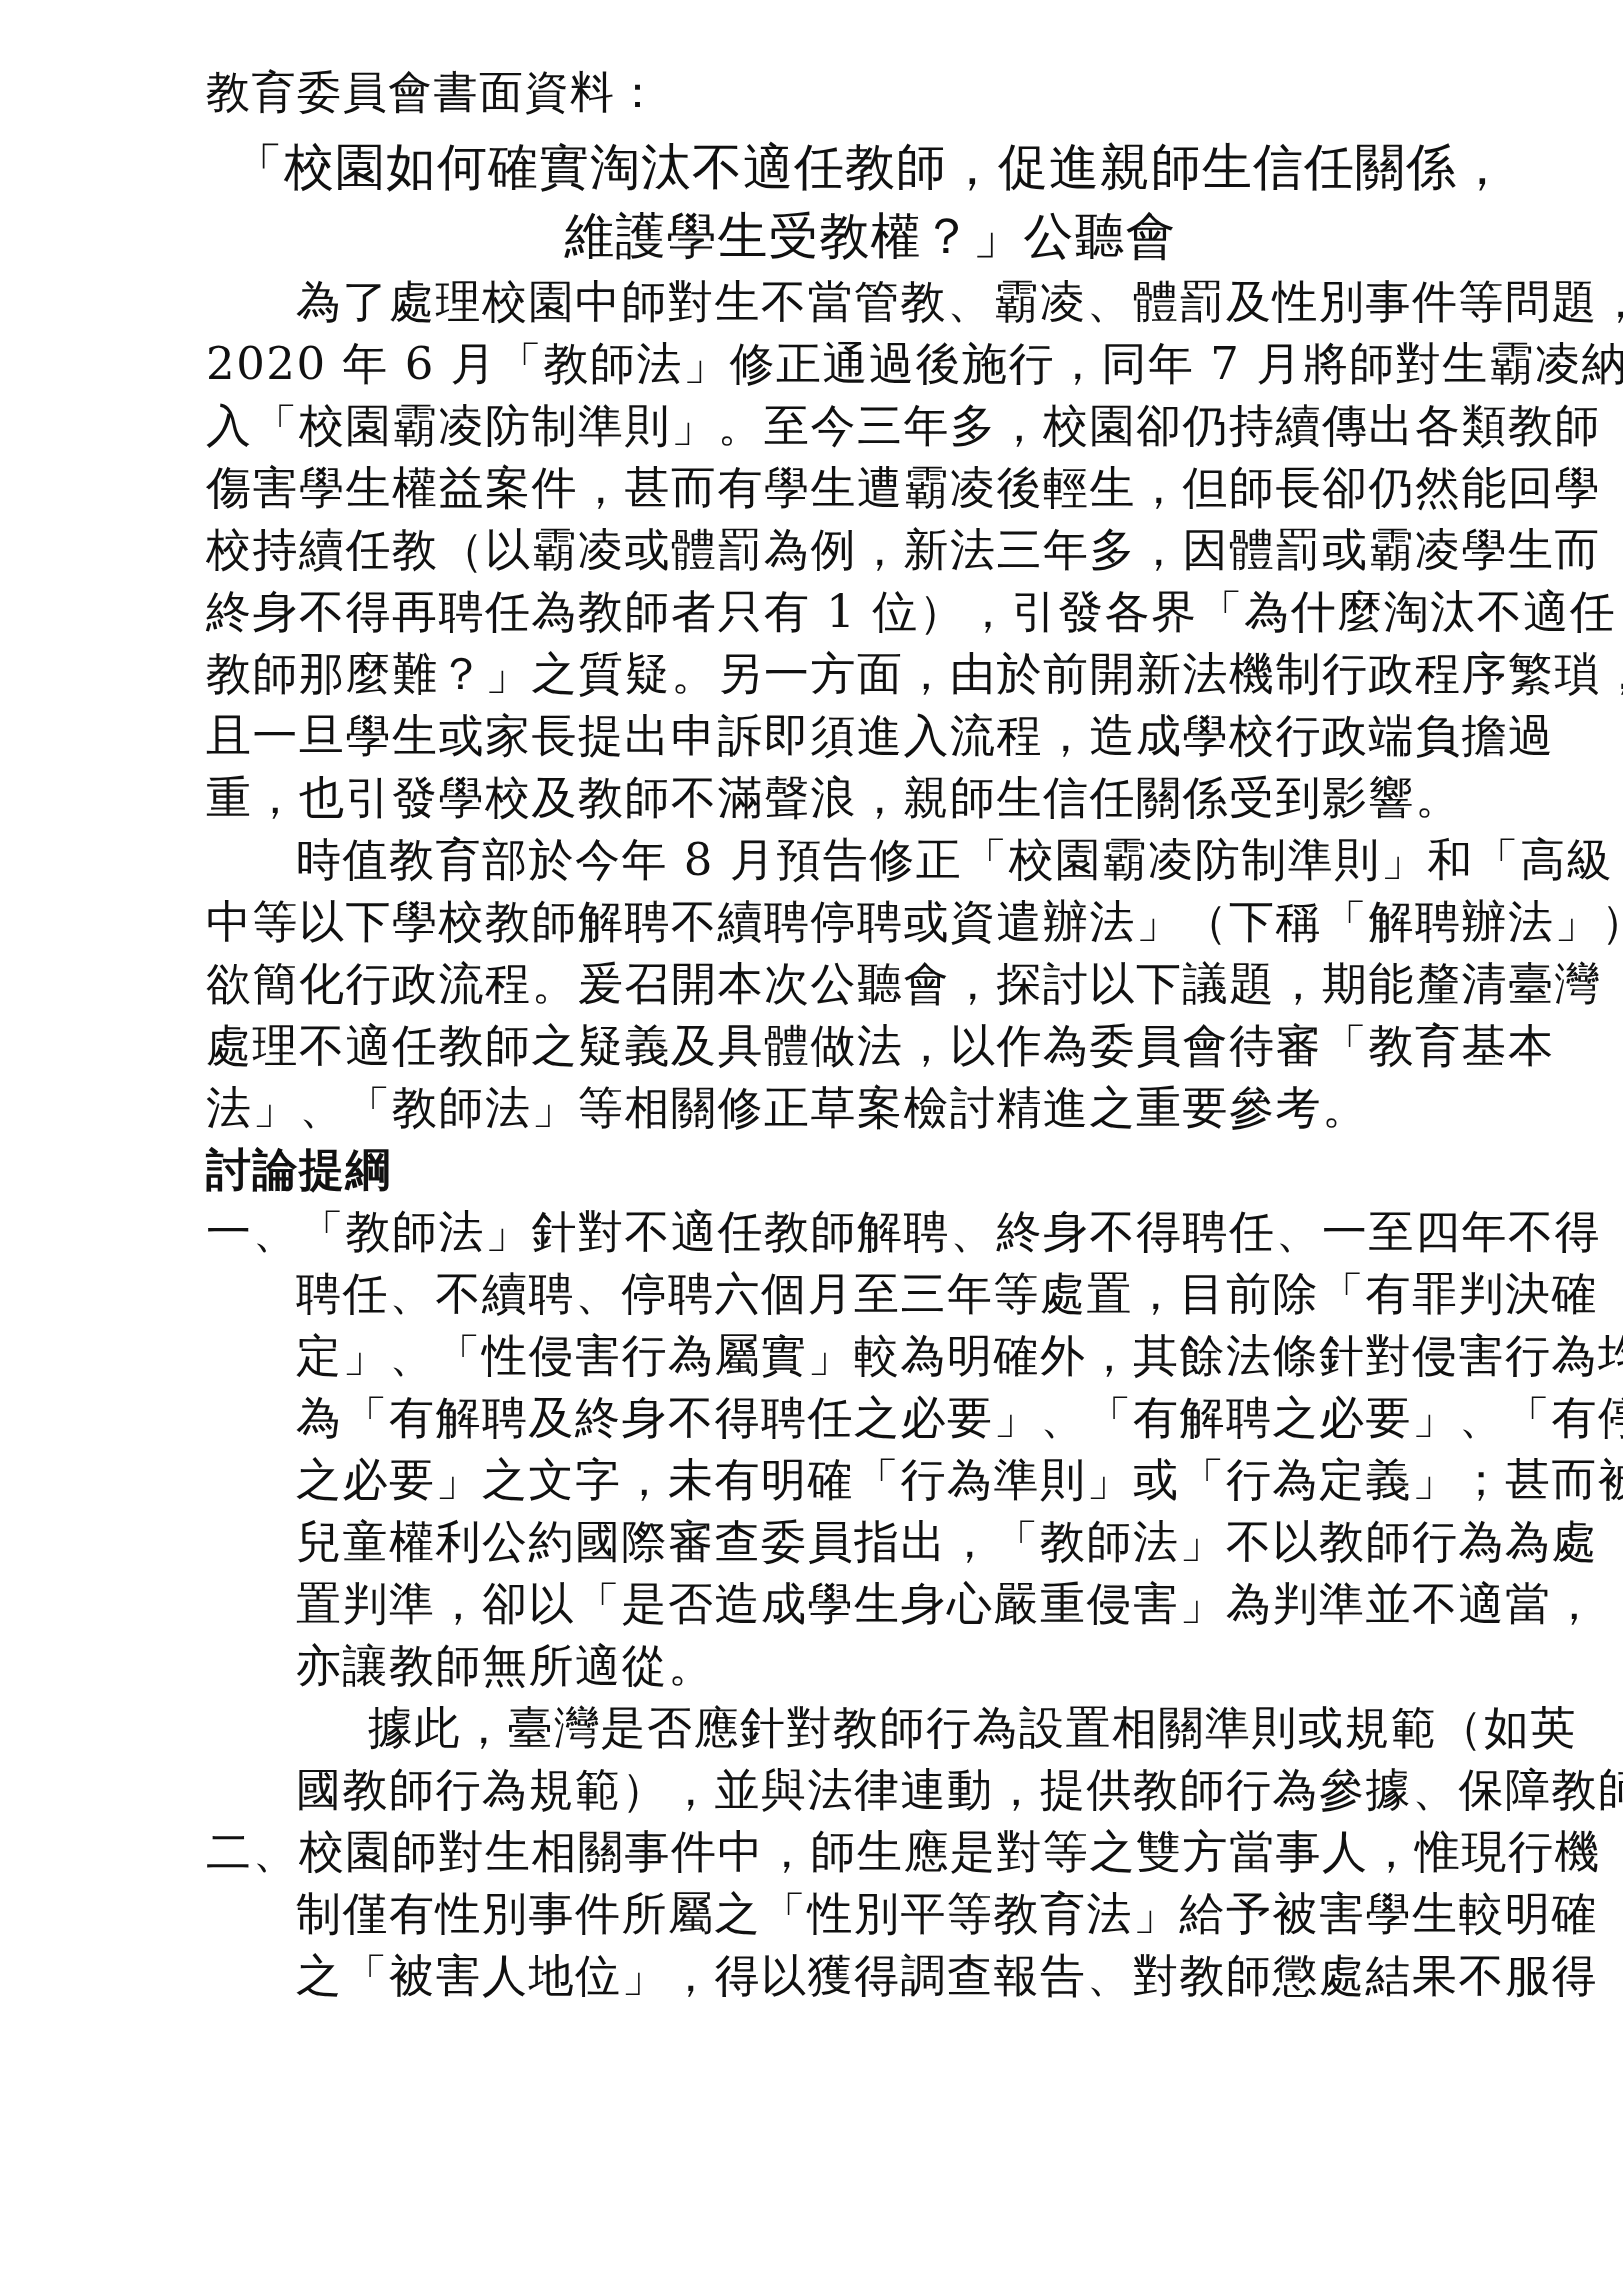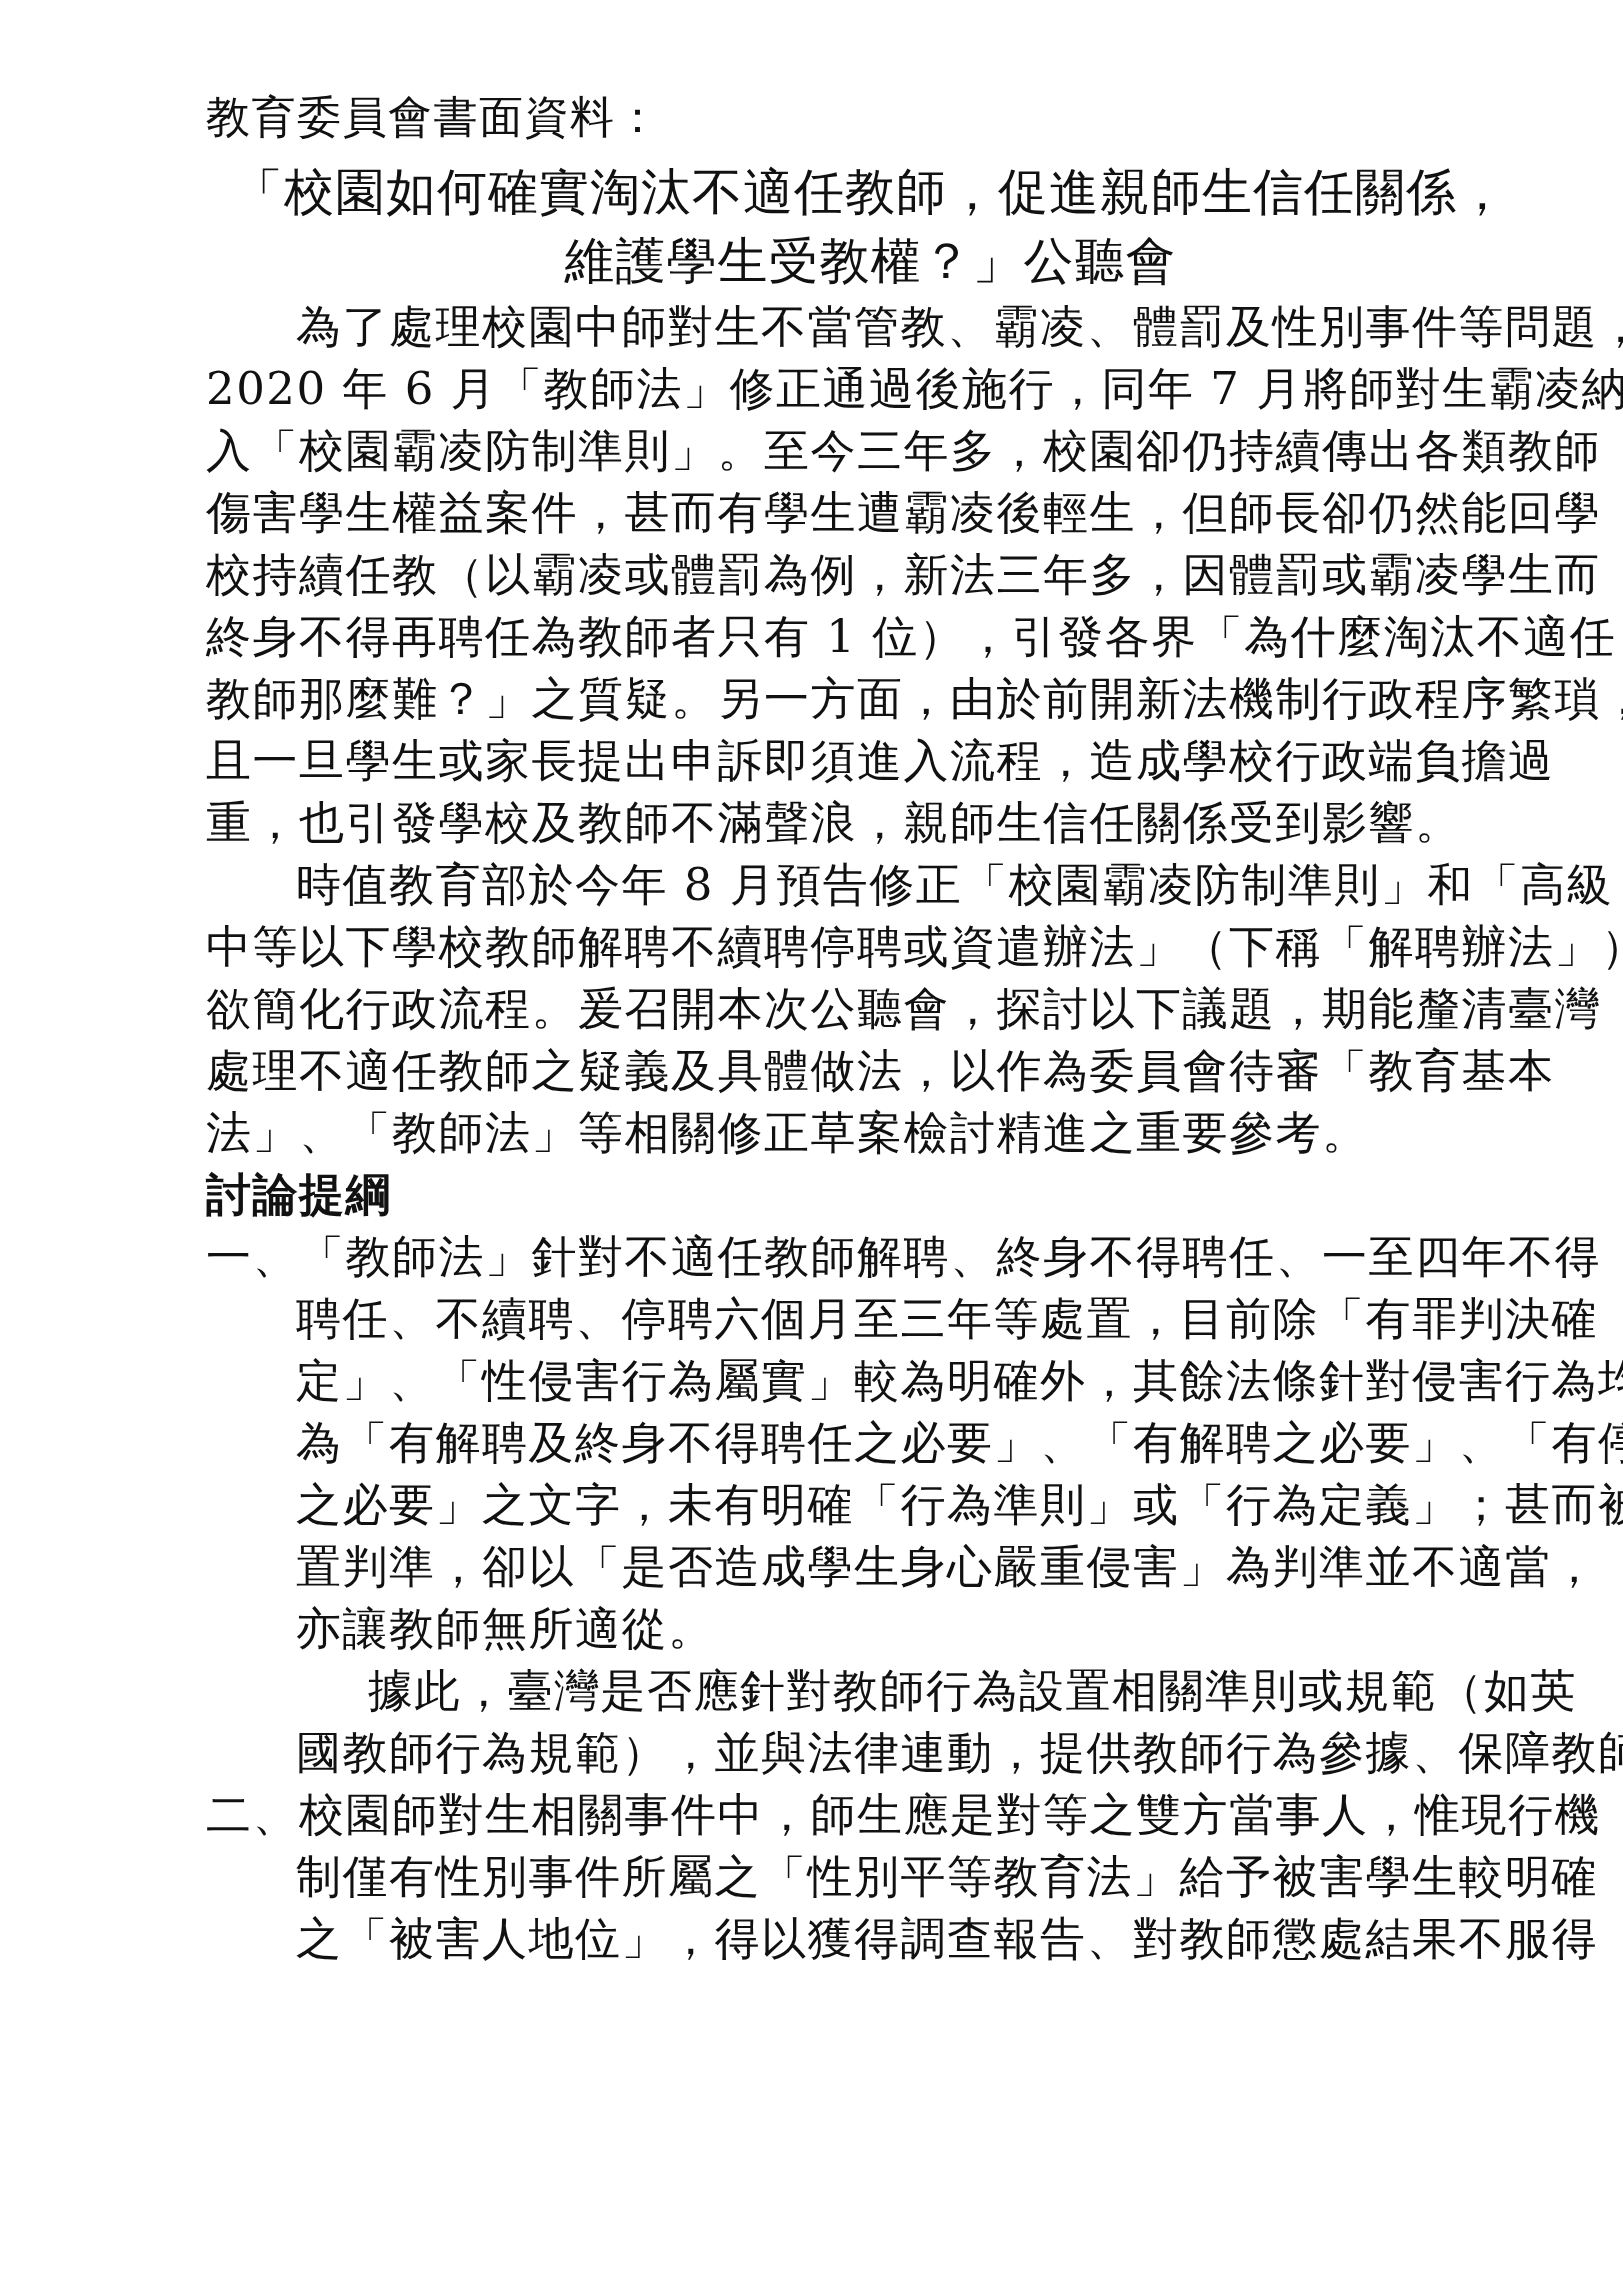--- a/index.html
+++ b/index.html
@@ -14,21 +14,20 @@
     margin: 0 auto;
     background: #ffffff;
     color: #111111;
     font-family: "DejaVu Serif", "Liberation Serif", serif;
     overflow: hidden;
     box-sizing: border-box;
   }
   .content {
     box-sizing: border-box;
     padding: 61px 88px 0 206px;
-    margin-top: 25px;
   }
   .line {
     font-size: 45px;
     line-height: 62px;
     letter-spacing: 1.5px;
     white-space: nowrap;
   }
   .header-line {
     font-size: 44px;
     line-height: 62px;
@@ -73,20 +72,21 @@
     <div class="line">處理不適任教師之疑義及具體做法，以作為委員會待審「教育基本</div>
     <div class="line">法」、「教師法」等相關修正草案檢討精進之重要參考。</div>
 
     <div class="line bold">討論提綱</div>
 
     <div class="line">一、「教師法」針對不適任教師解聘、終身不得聘任、一至四年不得</div>
     <div class="line ind-cont">聘任、不續聘、停聘六個月至三年等處置，目前除「有罪判決確</div>
     <div class="line ind-cont">定」、「性侵害行為屬實」較為明確外，其餘法條針對侵害行為均</div>
     <div class="line ind-cont">為「有解聘及終身不得聘任之必要」、「有解聘之必要」、「有停聘</div>
     <div class="line ind-cont">之必要」之文字，未有明確「行為準則」或「行為定義」；甚而被</div>
+    <div class="line ind-cont">兒童權利公約國際審查委員指出，「教師法」不以教師行為為處</div>
     <div class="line ind-cont">置判準，卻以「是否造成學生身心嚴重侵害」為判準並不適當，</div>
     <div class="line ind-cont">亦讓教師無所適從。</div>
 
     <div class="line ind-deep">據此，臺灣是否應針對教師行為設置相關準則或規範（如英</div>
     <div class="line ind-cont">國教師行為規範），並與法律連動，提供教師行為參據、保障教師，</div>
 
     <div class="line">二、校園師對生相關事件中，師生應是對等之雙方當事人，惟現行機</div>
     <div class="line ind-cont">制僅有性別事件所屬之「性別平等教育法」給予被害學生較明確</div>
     <div class="line ind-cont">之「被害人地位」，得以獲得調查報告、對教師懲處結果不服得</div>
 

